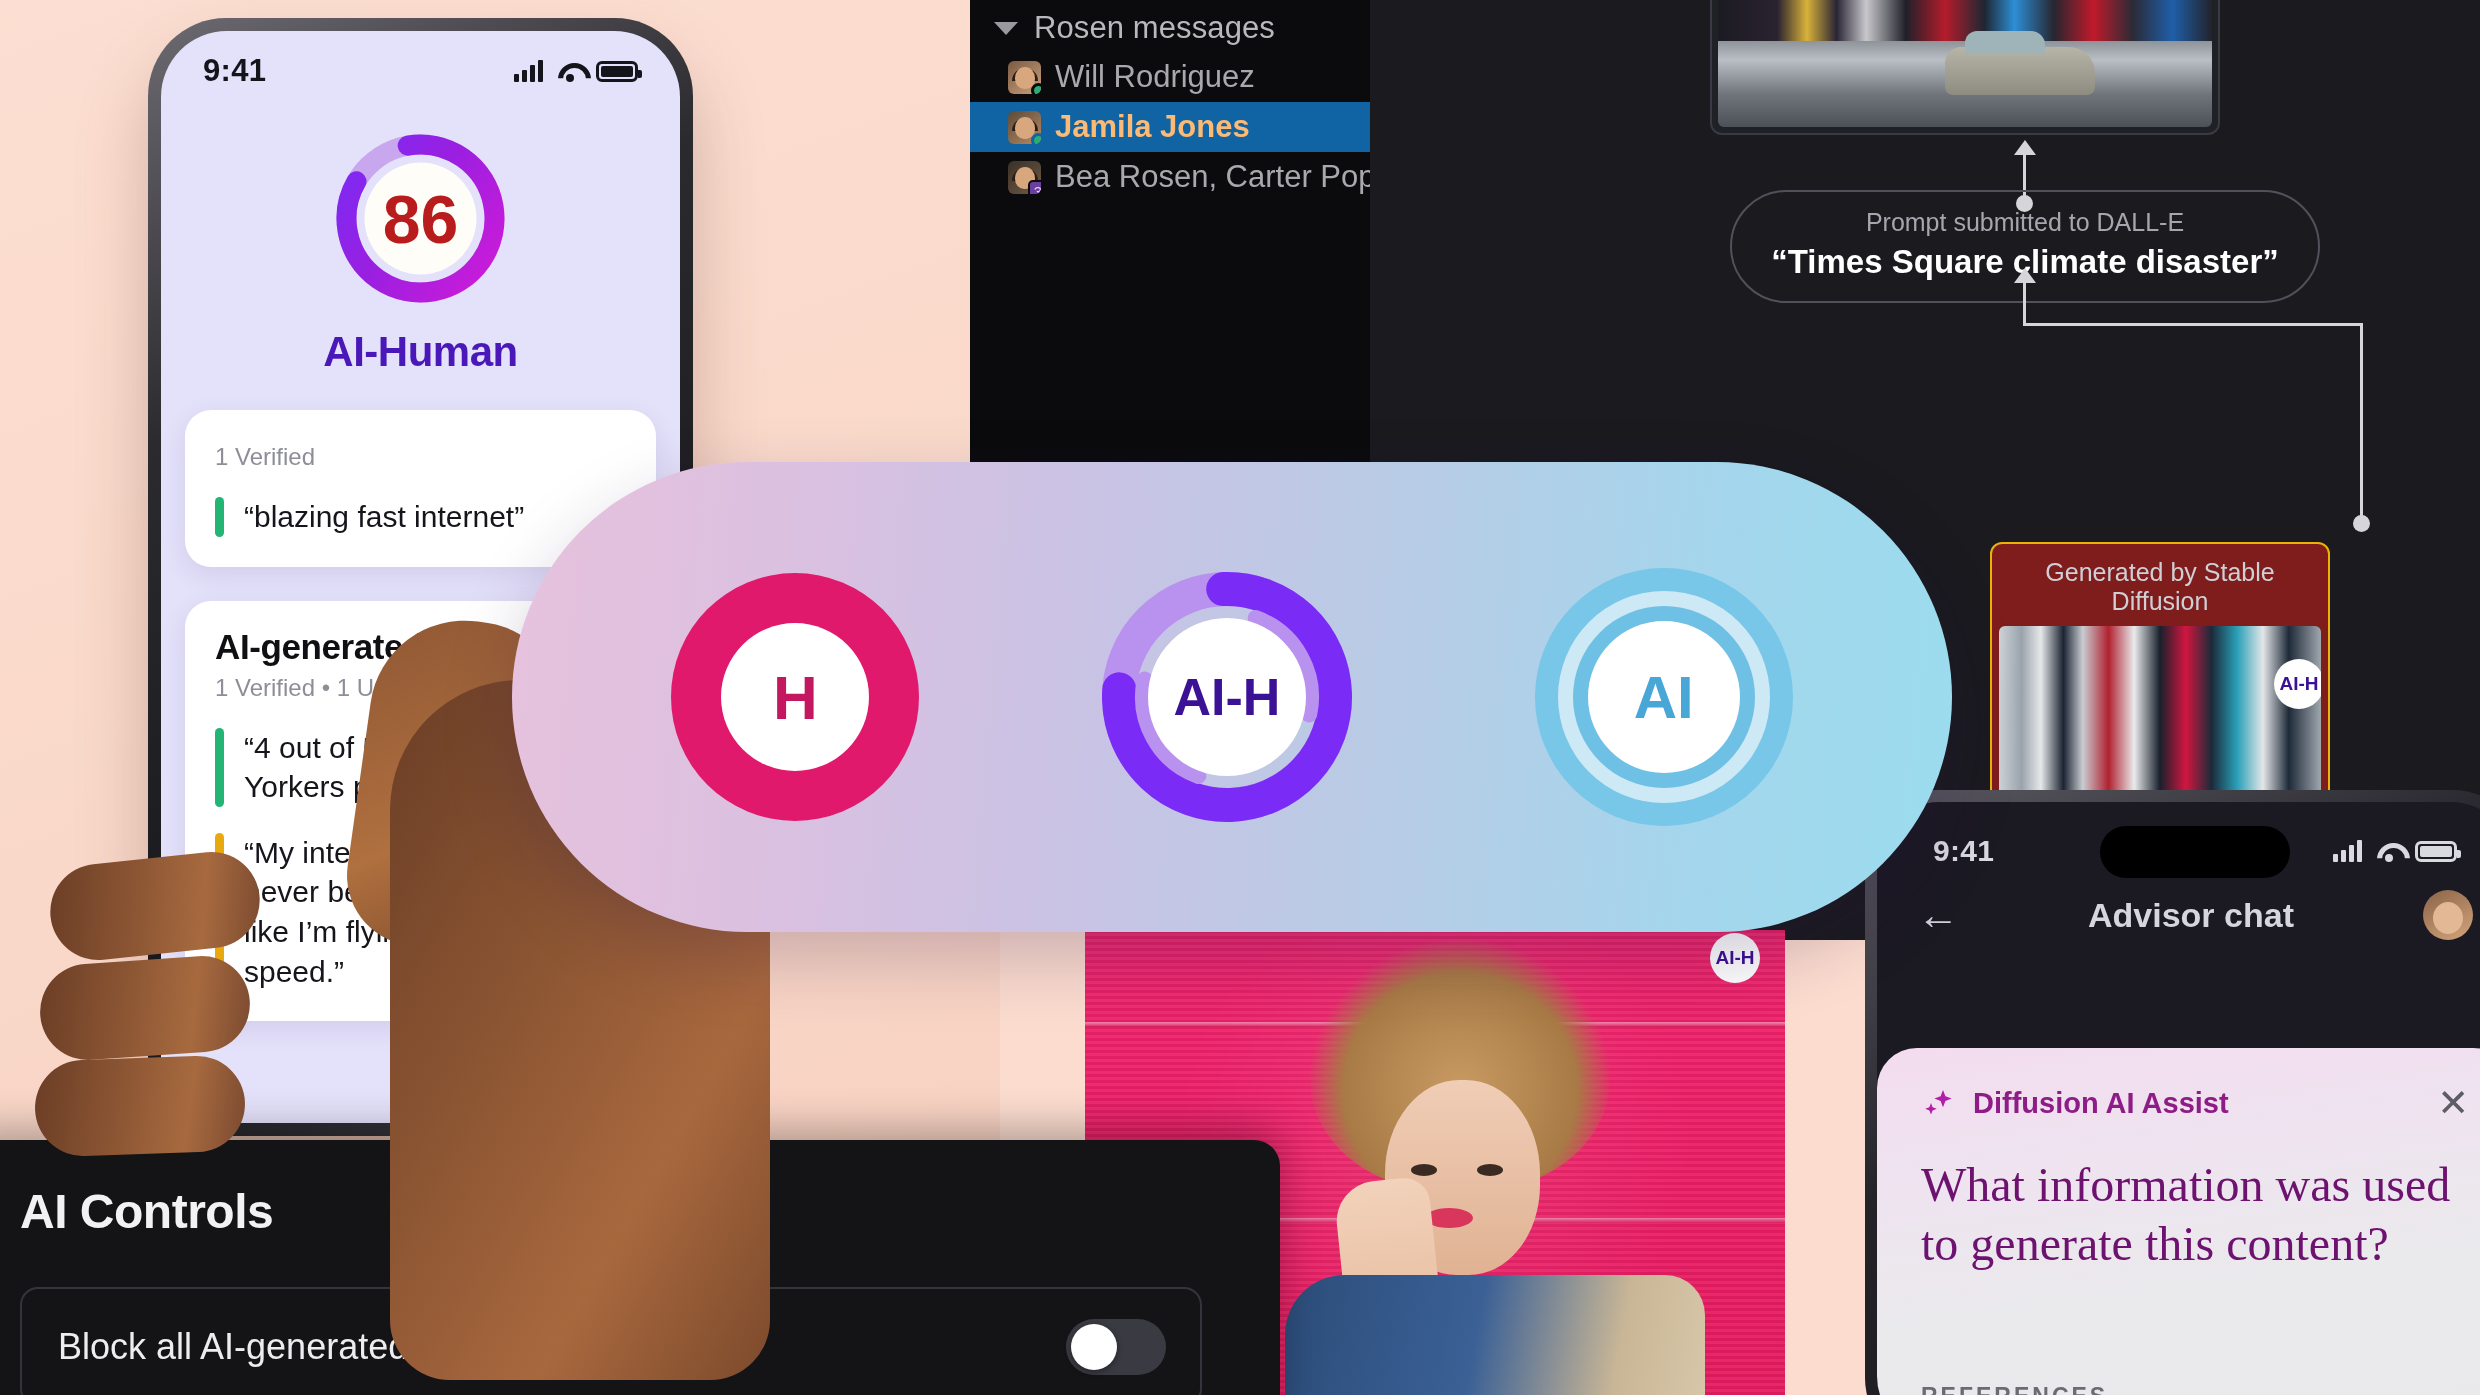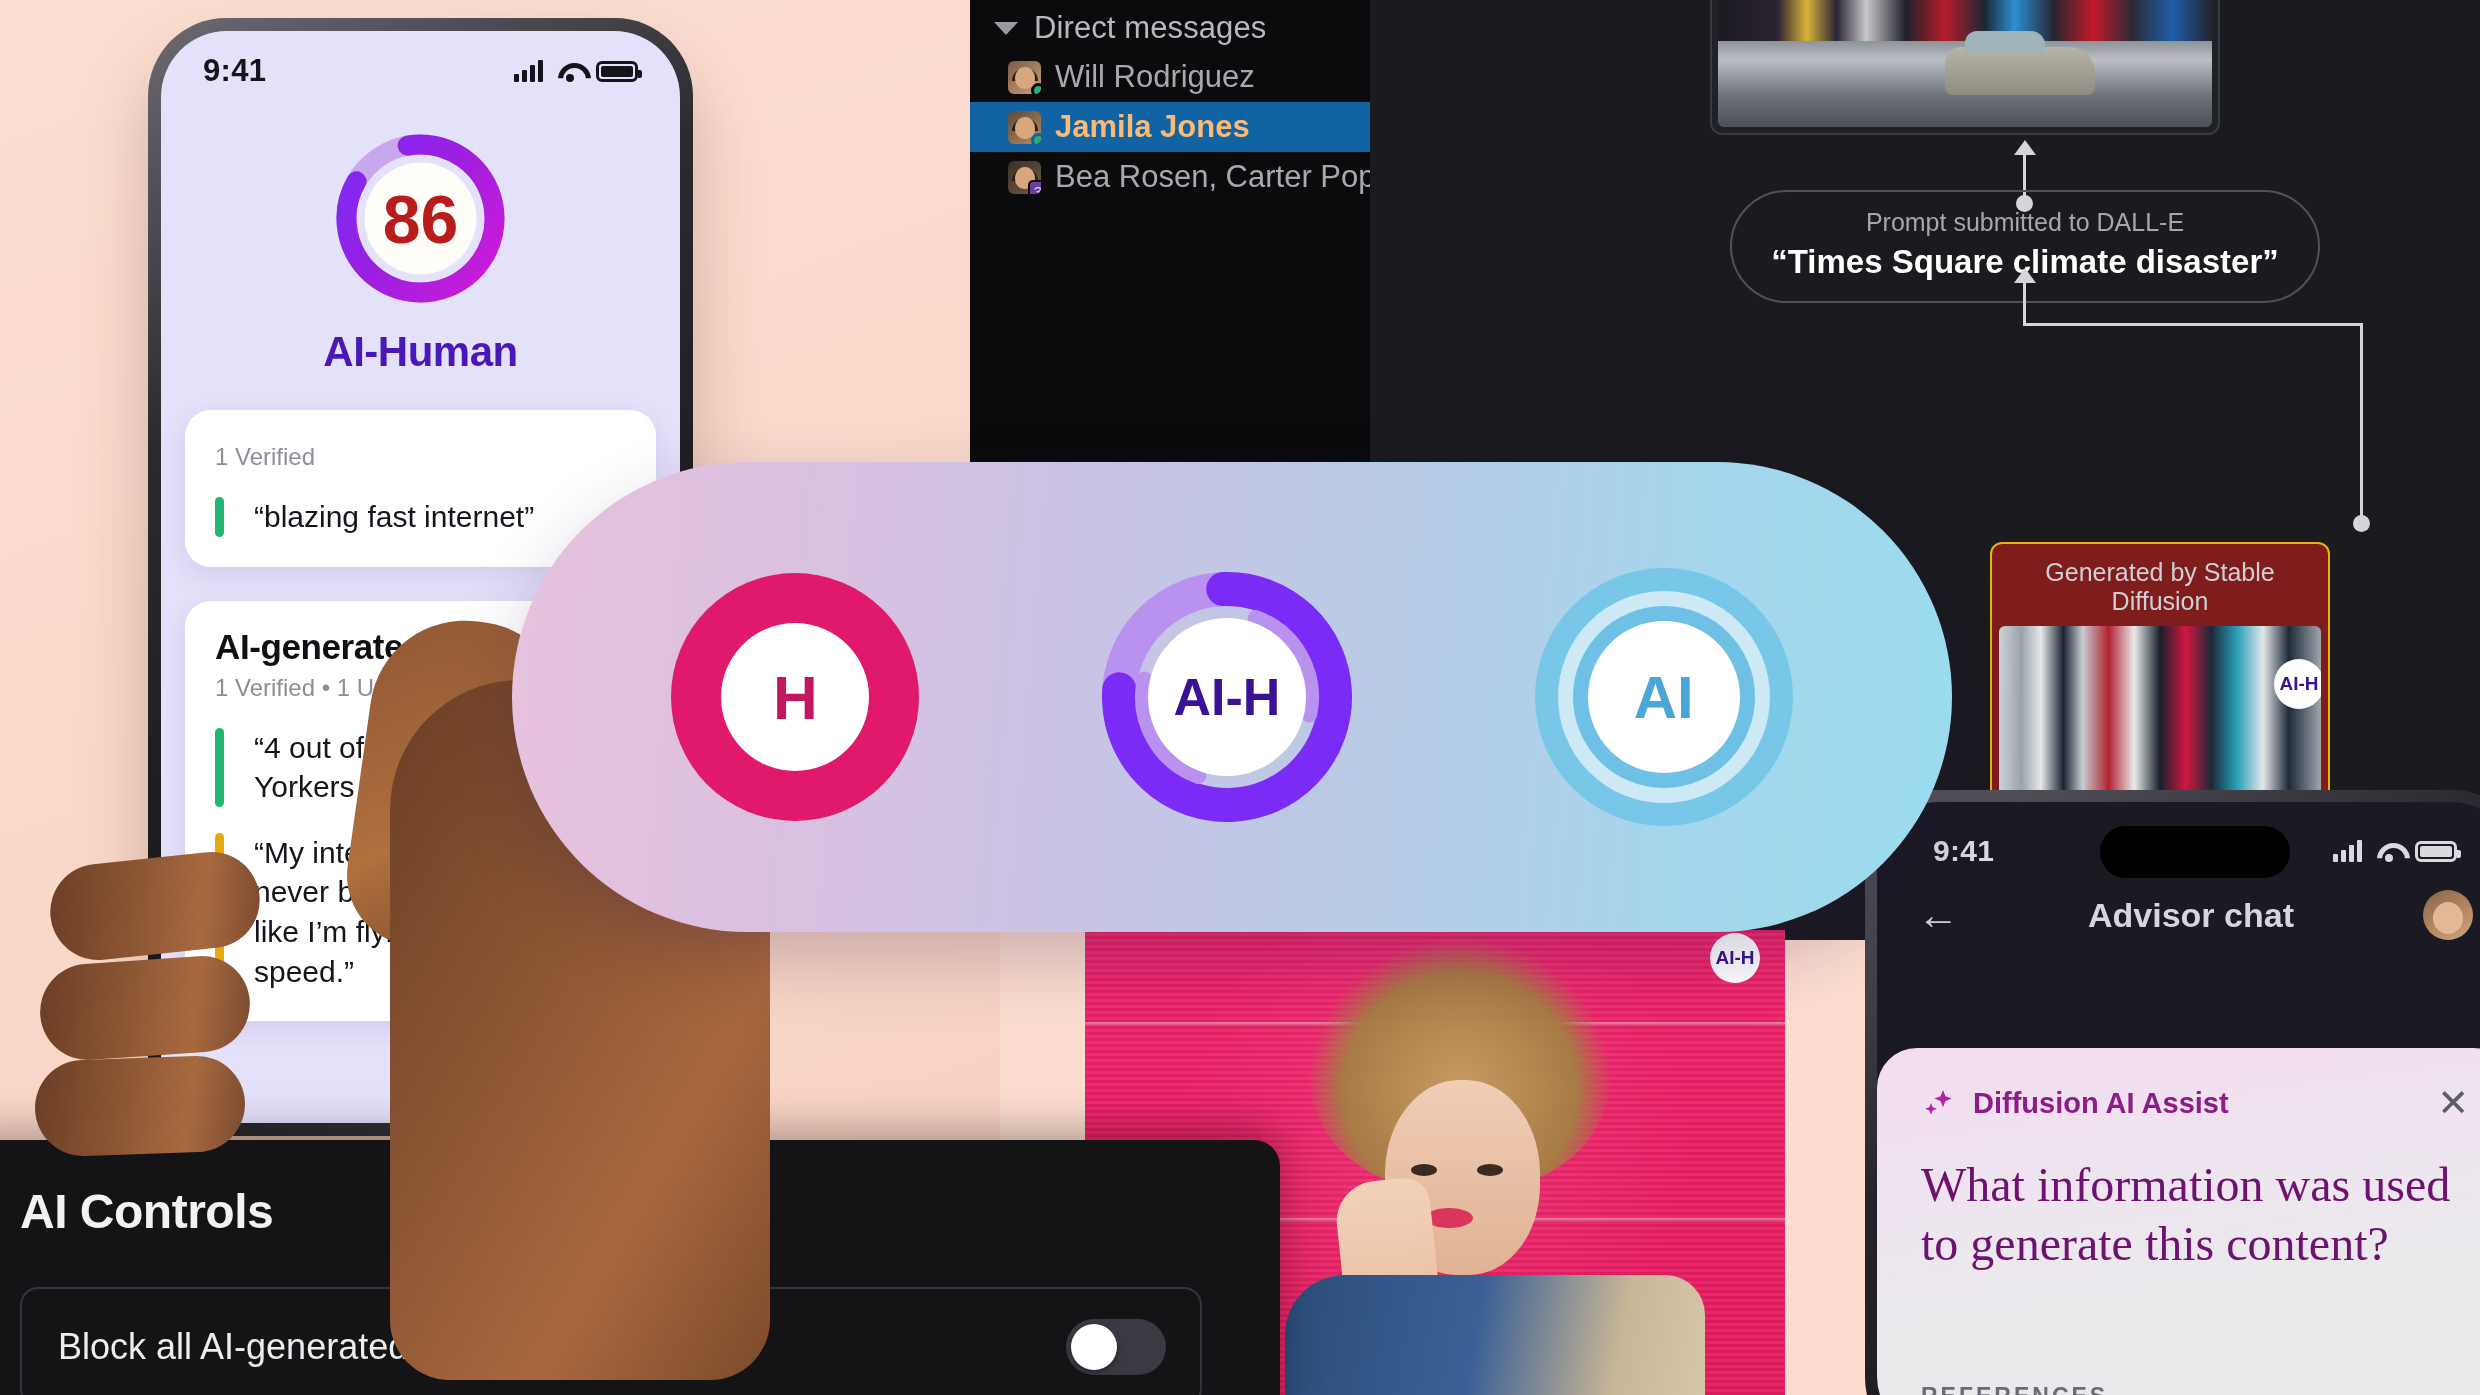--- a/index.html
+++ b/index.html
@@ -132,21 +132,21 @@
     font-size:68px; font-weight:bold; color:#b91c1c; }
   .score-label { margin-top:22px; font-size:42px; font-weight:bold; color:#4A18B9; letter-spacing:-.5px; }
 
   .pcard { background:#fff; border-radius:26px; margin:34px 24px 0; padding:26px 30px 30px;
     box-shadow:0 8px 26px rgba(60,40,110,.10); }
   .pcard-head { display:flex; align-items:center; justify-content:space-between; }
   .pcard-title { font-size:35px; font-weight:bold; color:#101014; letter-spacing:-.4px; }
   .pct-pill { border:2.5px solid #4A18B9; border-radius:22px; padding:4px 19px;
     font-size:28px; font-weight:bold; color:#3D14A0; }
   .pcard-sub { margin-top:7px; font-size:24px; color:#8e8e98; }
-  .quote { display:flex; gap:30px; margin-top:26px; align-items:stretch; }
+  .quote { display:flex; gap:20px; margin-top:26px; align-items:stretch; }
   .qbar { width:9px; border-radius:6px; flex:none; }
   .qbar.green { background:#22B573; }
   .qbar.amber { background:#E8A90E; }
   .qtext { font-size:30px; line-height:1.32; color:#15151b; }
   .chev { position:absolute; right:34px; top:50%; transform:translateY(-50%);
     font-size:40px; color:#9b9ba6; }
 
   
   .phone-right { position:absolute; left:1865px; top:790px; width:660px; height:660px;
     border-radius:72px; background:linear-gradient(150deg,#5c5a62,#24232a 40%,#16151a);
@@ -253,21 +253,21 @@
 <body>
 
 <div class="stage">
 
   <div class="bg-peach"></div>
 
   <div class="slack-panel">
     <div style="height:14px"></div>
     <div class="slack-sec">
       <span class="slack-caret"></span>
-      <span class="slack-sec-label">Direct messages</span>
+      <span class="slack-sec-label">Rosen messages</span>
     </div>
     <div class="dm-row">
       <span class="dm-av">
         <span class="hair"></span>
           <span class="face"></span>
         <span class="presence"></span>
       </span>
       <span class="dm-name">Will Rodriguez</span>
     </div>
     <div class="dm-row active">

